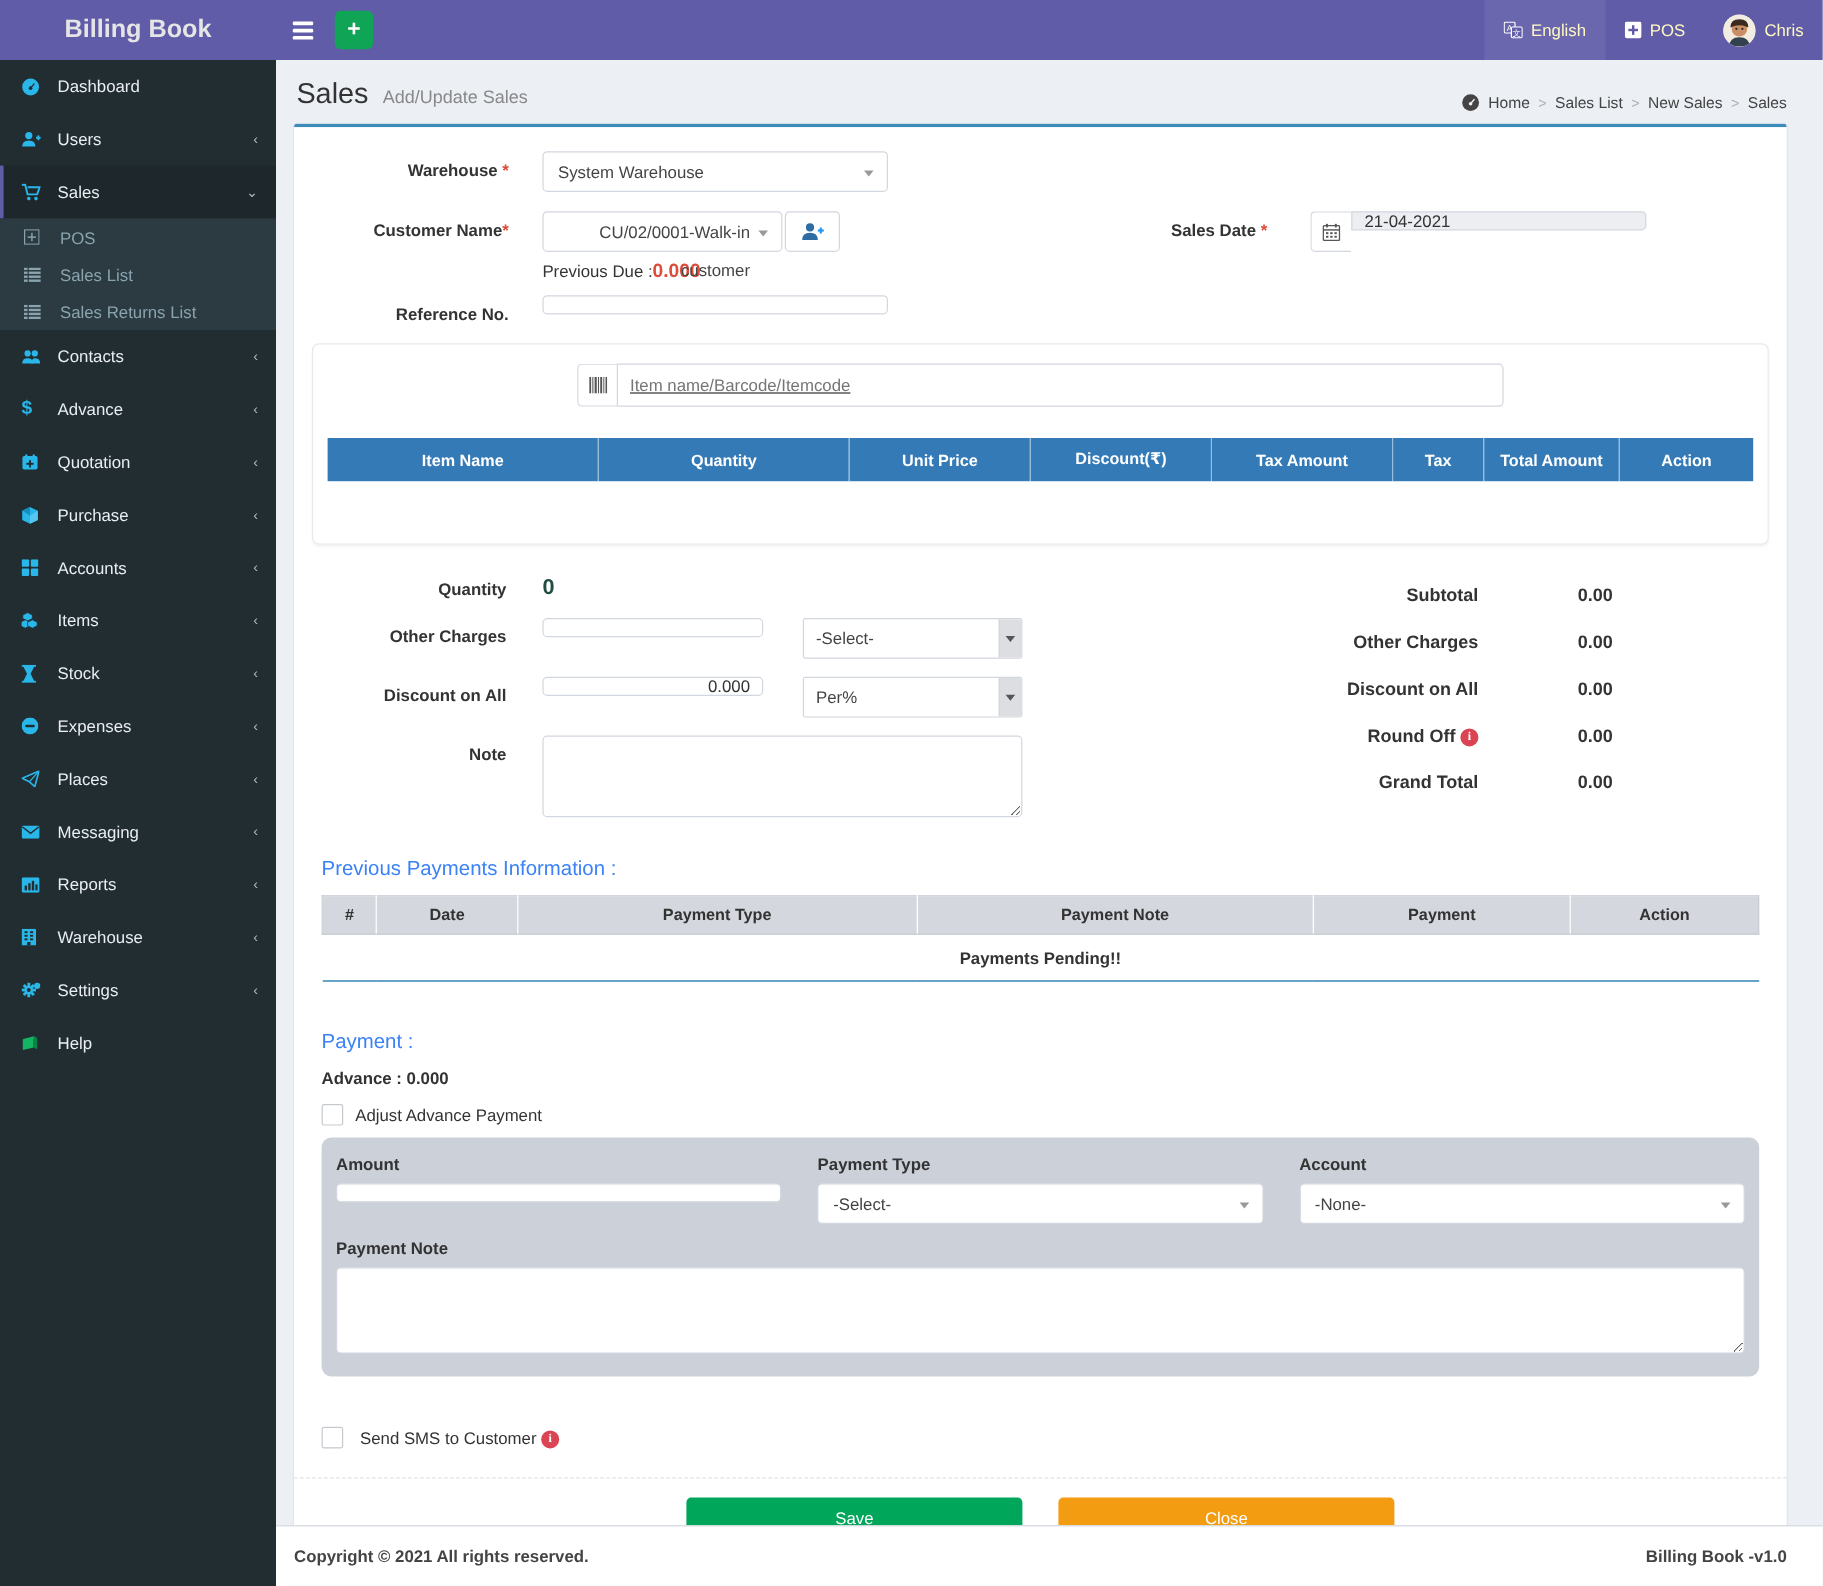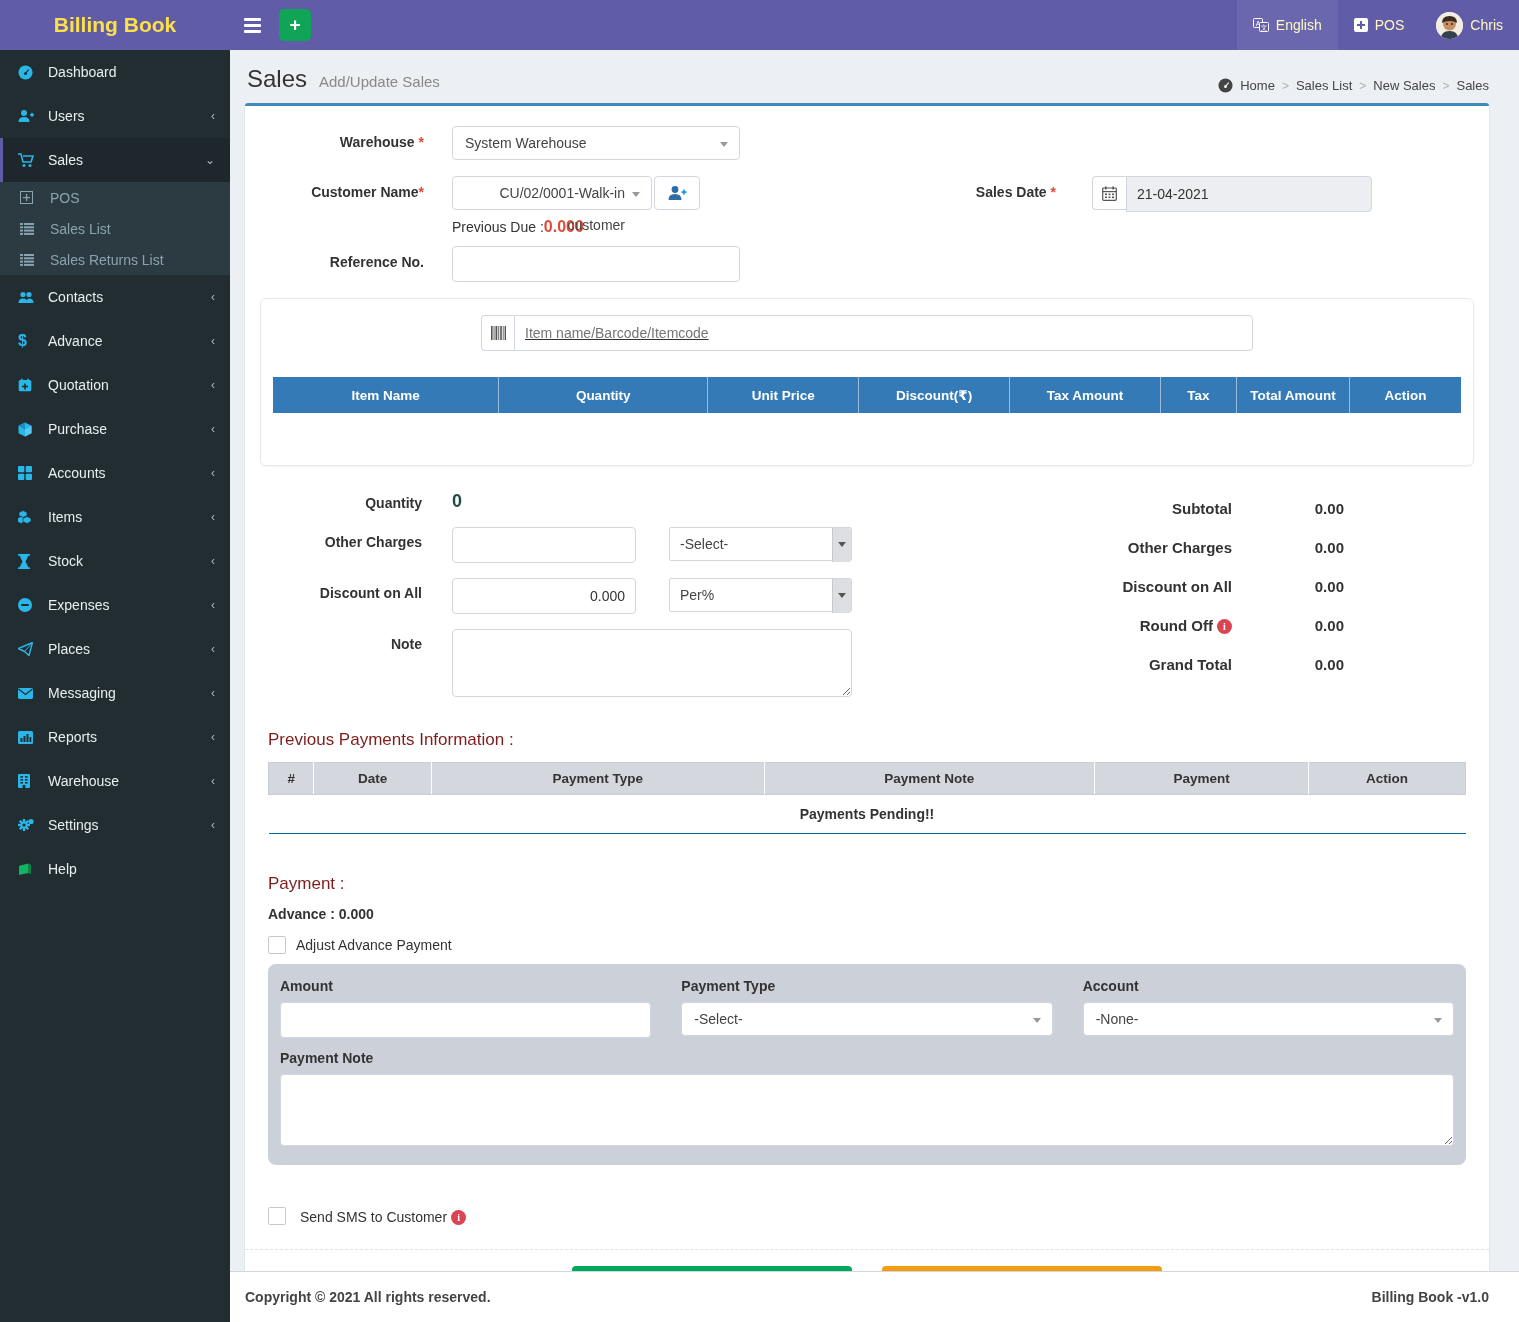--- a/index.html
+++ b/index.html
@@ -3,21 +3,21 @@
 <meta charset="utf-8">
 <style>
   * { box-sizing: border-box; margin: 0; padding: 0; }
   html,body { width:1519px; height:1322px; }
   body {
     font-family: "Liberation Sans", "DejaVu Sans", sans-serif;
     font-size: 14px; color:#333; background:#ecf0f5; position:relative; overflow:hidden;
   }
   
   .navbar { height:50px; background:#605ca8; display:flex; align-items:stretch; position:relative; z-index:5; }
-  .logo { width:230px; display:flex; align-items:center; justify-content:center; color:#fde047; font-size:21px; font-weight:bold; }
+  .logo { width:230px; display:flex; align-items:center; justify-content:center; color:#e5e5e5; font-size:21px; font-weight:bold; }
   .hamburger { width:45px; display:flex; flex-direction:column; justify-content:center; align-items:center; gap:3px; cursor:pointer; }
   .hamburger span { display:block; width:17px; height:3px; background:#fff; border-radius:1px; }
   .nav-plus { width:32px; height:32px; margin:9px 4px; background:#0fa456; border-radius:5px; color:#fff; font-size:19px; font-weight:bold; display:flex; align-items:center; justify-content:center; cursor:pointer; border:none; }
   .nav-right { margin-left:auto; display:flex; align-items:stretch; }
   .nav-item { display:flex; align-items:center; gap:7px; padding:0 16px; color:#fef9c3; font-size:14px; cursor:pointer; }
   .nav-item.lang { background:rgba(255,255,255,0.07); }
   .avatar { width:27px; height:27px; border-radius:50%; background:#f5efe6; overflow:hidden; display:flex; align-items:center; justify-content:center; }
   
   .sidebar { position:absolute; left:0; top:50px; bottom:0; width:230px; background:#222d32; z-index:4; }
   .menu-item { display:flex; align-items:center; height:44px; padding:0 15px; color:#e8eef1; cursor:pointer; text-decoration:none; border-left:3px solid transparent; }
@@ -37,21 +37,21 @@
   .breadcrumb { font-size:13px; color:#444; display:flex; align-items:center; gap:7px; }
   .breadcrumb .sep { color:#b0b0b0; font-size:12px; }
   .breadcrumb .bc-link { cursor:pointer; }
   .box { margin:0 30px 14px 15px; background:#fff; border-top:3px solid #3c8dbc; border-radius:3px; box-shadow:0 1px 2px rgba(0,0,0,0.12); padding:20px 15px 14px 15px; }
   
   .form-row { display:flex; margin-bottom:16px; }
   .half { width:50%; display:flex; }
   .control-label { width:192px; text-align:right; padding-right:28px; font-weight:bold; color:#333; padding-top:8px; font-size:14px; }
   .control-label .req { color:#dd4b39; }
   .field { display:flex; align-items:flex-start; }
-  input[type=text], textarea { border:1px solid #d2d6de; border-radius:4px; height:36px; padding:6px 10px; font-size:14px; font-family:inherit; color:#333; outline:none; background:#fff; }
+  input[type=text], textarea { border:1px solid #d2d6de; border-radius:4px; height:16px; padding:6px 10px; font-size:14px; font-family:inherit; color:#333; outline:none; background:#fff; }
   textarea { height:68px; resize:both; }
   .sel2 { border:1px solid #d2d6de; border-radius:4px; background:#fff; height:34px; line-height:32px; padding:0 26px 0 12px; position:relative; cursor:pointer; font-size:14px; color:#444; }
   .sel2::after { content:""; position:absolute; right:11px; top:15px; border-left:4px solid transparent; border-right:4px solid transparent; border-top:5px solid #999; }
   .addon-btn { width:46px; height:34px; margin-left:2px; border:1px solid #d2d6de; border-radius:4px; background:#fff; display:flex; align-items:center; justify-content:center; cursor:pointer; }
   .prev-due { margin-top:8px; font-size:14px; color:#333; }
   .prev-due .due-val { color:#dd4b39; font-weight:bold; font-size:16px; }
   .ig { display:flex; }
   .ig-addon { width:34px; height:34px; border:1px solid #d2d6de; border-right:none; border-radius:4px 0 0 4px; background:#fff; display:flex; align-items:center; justify-content:center; }
   .ig input { border-radius:0 4px 4px 0; background:#eceef1; width:246px; }
   
@@ -77,21 +77,21 @@
   .sel-wrap select { appearance:none; -webkit-appearance:none; width:100%; height:34px; border:1px solid #d2d6de; border-radius:2px; background:#fff; padding:0 28px 0 10px; font-size:14px; color:#444; font-family:inherit; }
   .sel-wrap::before { content:""; position:absolute; right:1px; top:1px; bottom:1px; width:18px; background:#dcdee1; border-left:1px solid #c8cacd; border-radius:0 2px 2px 0; pointer-events:none; }
   .sel-wrap::after { content:""; position:absolute; right:6px; top:15px; border-left:4px solid transparent; border-right:4px solid transparent; border-top:5px solid #555; pointer-events:none; }
   .note-area { width:400px; }
   .mid-right { width:43%; padding-right:130px; padding-top:12px; }
   .t-row { display:flex; justify-content:flex-end; align-items:center; margin-bottom:22px; }
   .t-label { font-weight:bold; font-size:15px; text-align:right; }
   .t-value { width:112px; text-align:right; font-weight:bold; font-size:15px; }
   .info-dot { display:inline-flex; width:15px; height:15px; border-radius:50%; background:#da4453; color:#fff; font-size:10px; font-weight:bold; align-items:center; justify-content:center; margin-left:4px; vertical-align:1px; font-family:"Liberation Serif", serif; }
   
-  .section-heading { color:#7f1d1d; font-size:17px; font-weight:normal; margin:18px 8px 12px; }
+  .section-heading { color:#3b82f6; font-size:17px; font-weight:normal; margin:18px 8px 12px; }
   .pay-table-wrap { margin:0 8px; }
   .pay-table th { background:#d4d7dd; border:1px solid #c9cdd4; border-right:1px solid #fff; font-size:13.5px; padding:8px 4px; text-align:center; }
   .pay-table th:last-child { border-right:1px solid #c9cdd4; }
   .pay-table td { border-bottom:1px solid #0369a1; text-align:center; font-weight:bold; padding:11px 4px; }
   
   .advance-line { margin:4px 8px 14px; font-weight:bold; }
   .chk-row { display:flex; align-items:center; gap:10px; margin:0 8px 10px; }
   .checkbox { width:18px; height:18px; border:1px solid #c5c9cd; border-radius:2px; background:#fff; cursor:pointer; }
   .pay-panel { margin:0 8px; background:#ccd1d9; border-radius:8px; padding:14px 12px 16px; }
   .pay-grid { display:flex; gap:30px; }

